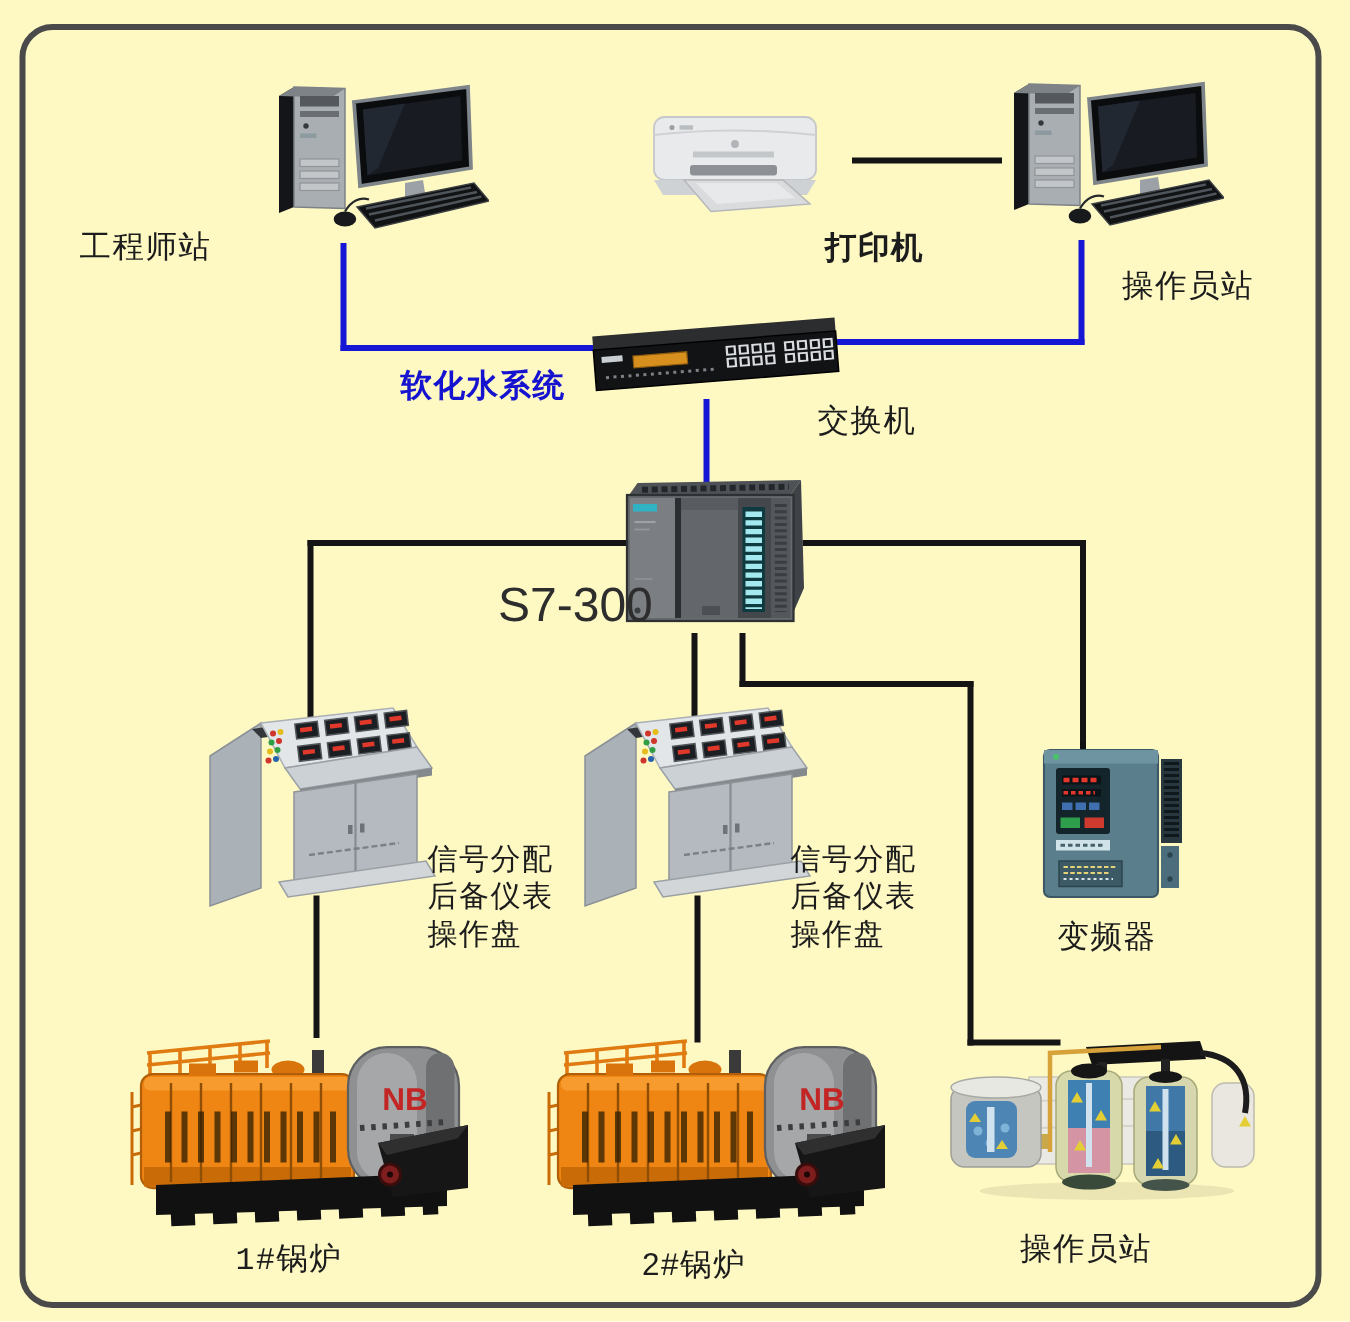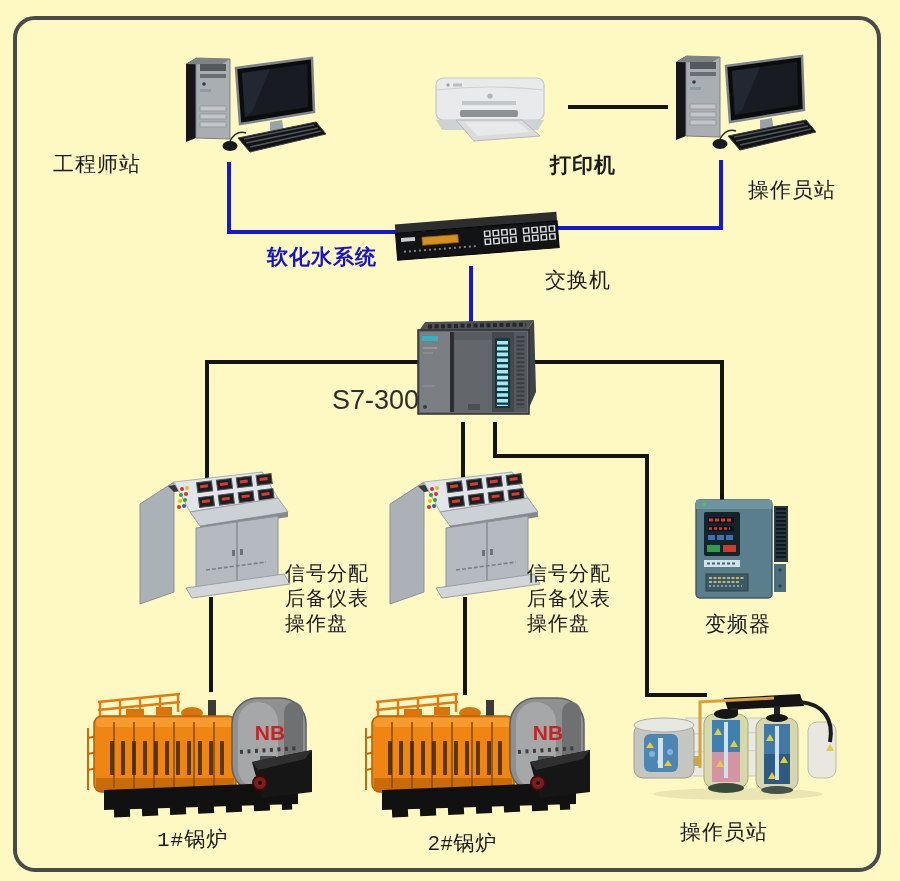--- a/index.html
+++ b/index.html
@@ -13,21 +13,21 @@
   }
   .line {position:absolute;}
   .line.blue {background:#1517d4;}
   .line.black {background:#141414;}
   .node {position:absolute;}
   .node svg {display:block; width:100%; height:100%;}
   .lbl {
     position:absolute; color:#1c1c1c; font-size:21px; letter-spacing:1px; white-space:nowrap;
   }
   .lbl.blue {color:#1513cf; font-weight:bold;}
-  .lbl.big {font-size:27px; color:#2d2d2d; letter-spacing:0;}
+  .lbl.big {font-size:32px; color:#2d2d2d; letter-spacing:0;}
   .lbl.panel div {font-size:20px; line-height:25px;}
 </style>
 </head>
 <body>
 
 <div class="stage">
 
   <div class="frame"></div>
 
   <div class="line blue" style="left:227px; top:162px; width:4px; height:72px;"></div>

